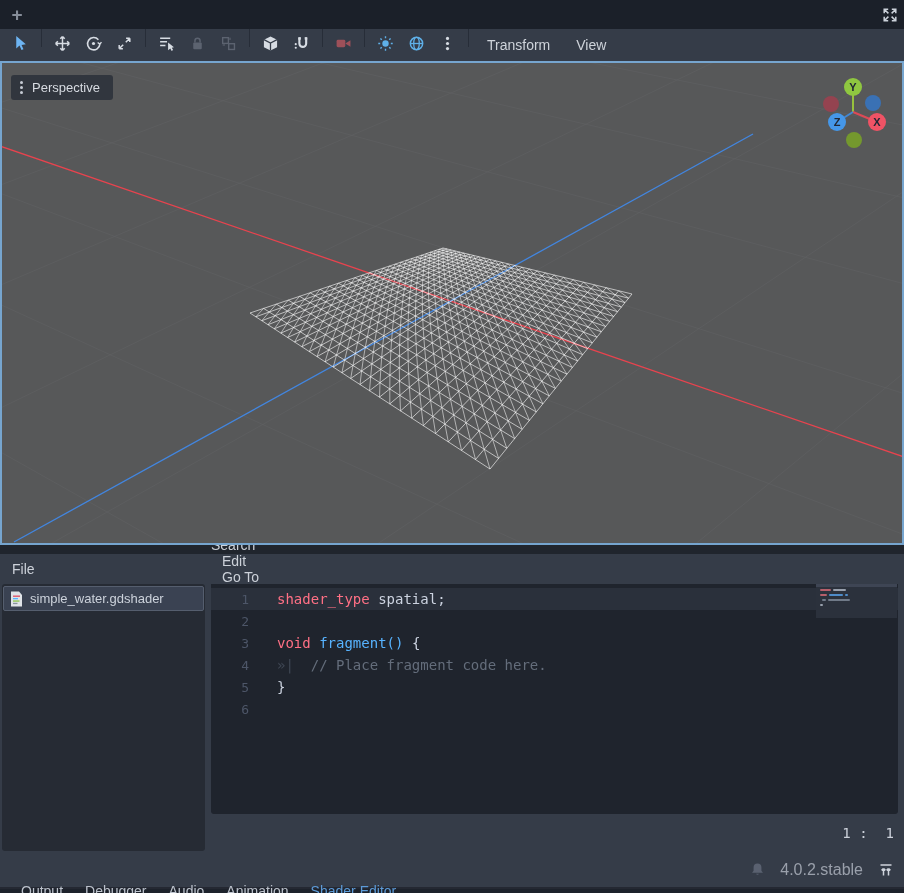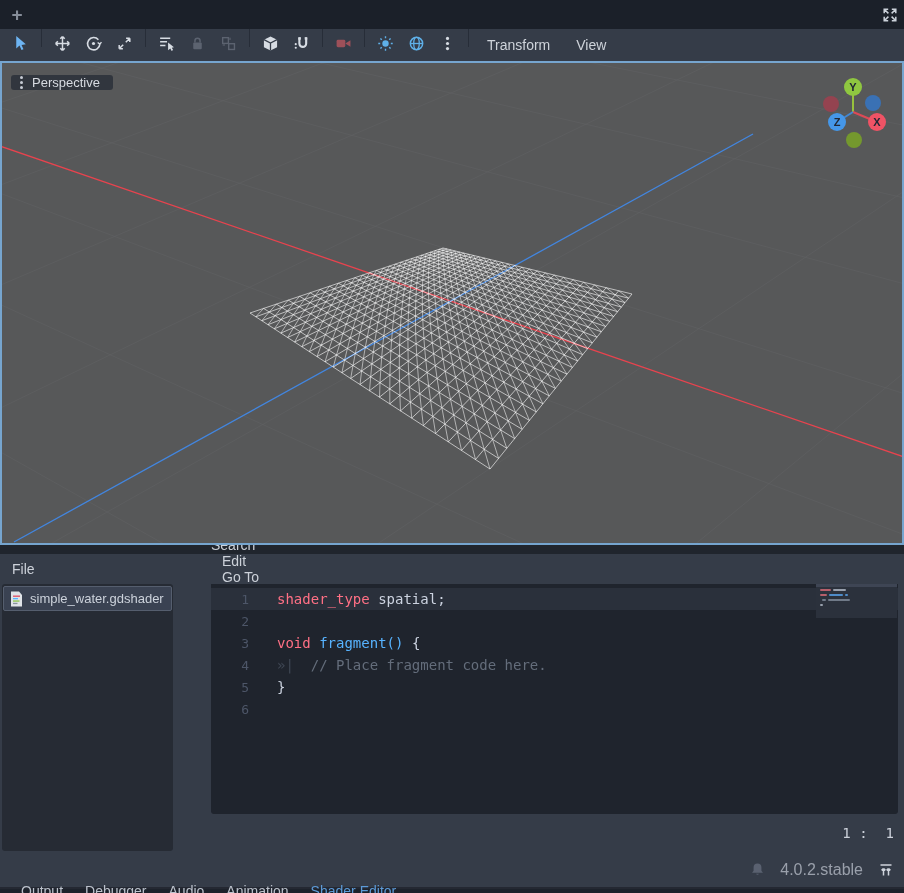--- a/index.html
+++ b/index.html
@@ -15,35 +15,35 @@
           font-size:19px;font-weight:bold;}
   .fsbtn{position:absolute;right:5px;top:6px;width:18px;height:18px;display:flex;align-items:center;justify-content:center;}
 
   .toolbar{height:32px;background:#353c48;display:flex;align-items:flex-start;padding-left:5px;}
   .tbtn{width:31px;height:28px;display:flex;align-items:center;justify-content:center;border-radius:3px;}
   .tsep{width:1px;height:18px;background:#272d38;margin:0 5px;}
   .tmenu{padding:0 13px;font-size:14px;color:#ced3da;line-height:32px;}
 
   .viewport{position:relative;height:480px;border:2px solid #76a5cf;background:#575859;}
   .viewport svg.scene{position:absolute;left:0;top:0;}
-  .persp{position:absolute;left:9px;top:12px;height:15px;background:rgba(44,49,58,.88);border-radius:3px;
+  .persp{position:absolute;left:9px;top:12px;height:25px;background:rgba(44,49,58,.88);border-radius:3px;
          display:flex;align-items:center;gap:9px;padding:0 13px 0 9px;}
   .pdots{display:flex;flex-direction:column;gap:2px;}
   .pdots i{width:3px;height:3px;border-radius:50%;background:#c6cbd4;}
   .persp span.lbl{font-size:13px;color:#d7dbe1;}
   .gizmo{position:absolute;left:791px;top:2px;}
 
   .gapstrip{height:9px;background:#20252d;}
   .dock{background:#353c48;}
   .menurow{height:30px;display:flex;align-items:center;font-size:14px;color:#ccd1d9;}
   .filecell{width:211px;padding-left:12px;box-sizing:border-box;}
   .menu{padding:0 11px;}
   .menu:first-child{padding-left:0;}
   .content{height:268px;position:relative;}
-  .filebox{position:absolute;left:2px;top:0;width:171px;height:267px;background:#262b34;border-radius:3px;box-sizing:border-box;padding:2px 1px;}
+  .filebox{position:absolute;left:2px;top:0;width:203px;height:267px;background:#262b34;border-radius:3px;box-sizing:border-box;padding:2px 1px;}
   .fileitem{height:25px;background:#3a4252;border:1px solid #555e6e;border-radius:2px;display:flex;
             align-items:center;gap:7px;padding:0 6px;font-size:13px;color:#ccd2db;box-sizing:border-box;}
   .editorbox{position:absolute;left:211px;top:0;width:687px;height:230px;background:#1f242d;
              border-radius:0 0 3px 3px;padding-top:4px;box-sizing:border-box;
              font-family:"DejaVu Sans Mono",monospace;font-size:14px;}
   .cl{height:22px;display:flex;align-items:center;}
   .cl.cur{background:#2a303b;}
   .ln{width:38px;text-align:right;color:#4d5668;flex:none;font-size:13px;}
   .ct{padding-left:28px;white-space:pre;}
   .minimap{position:absolute;top:0;right:1px;width:81px;height:34px;background:#2b313c;}

